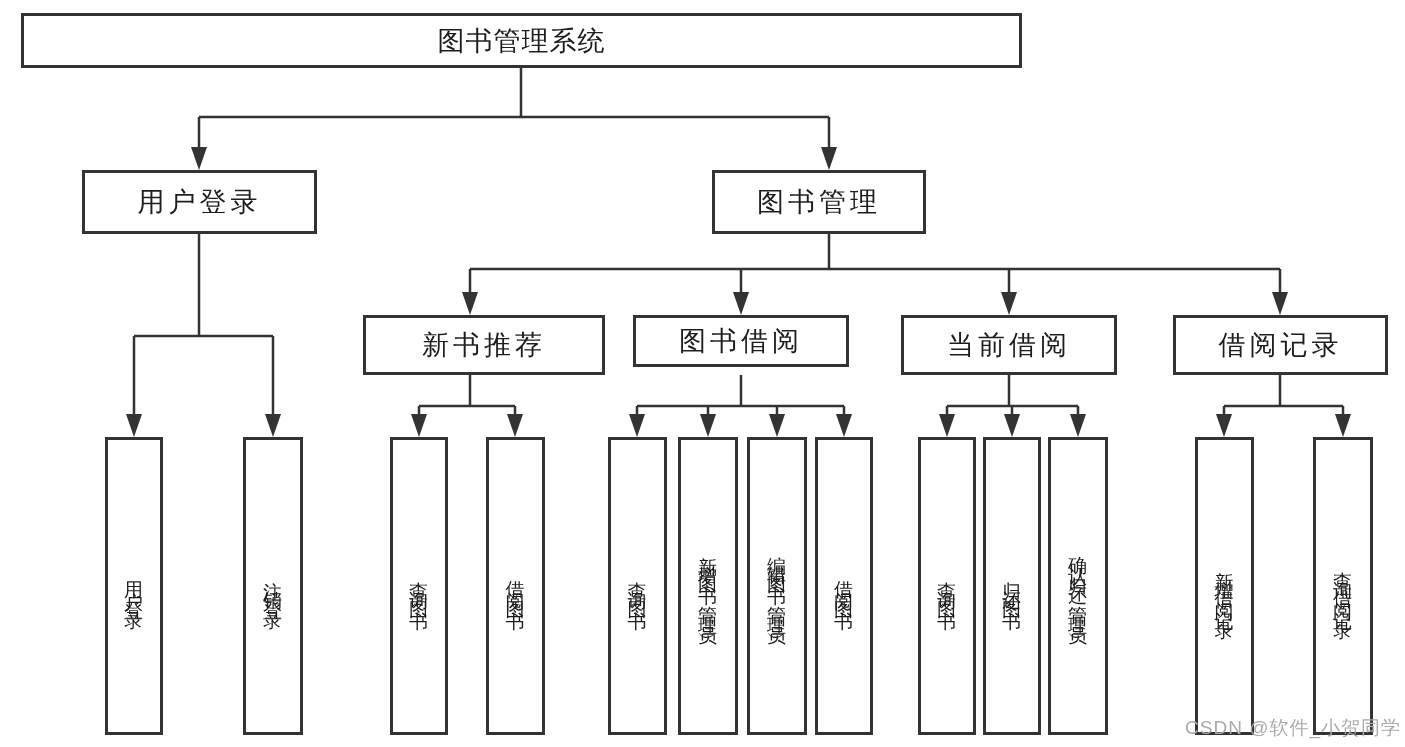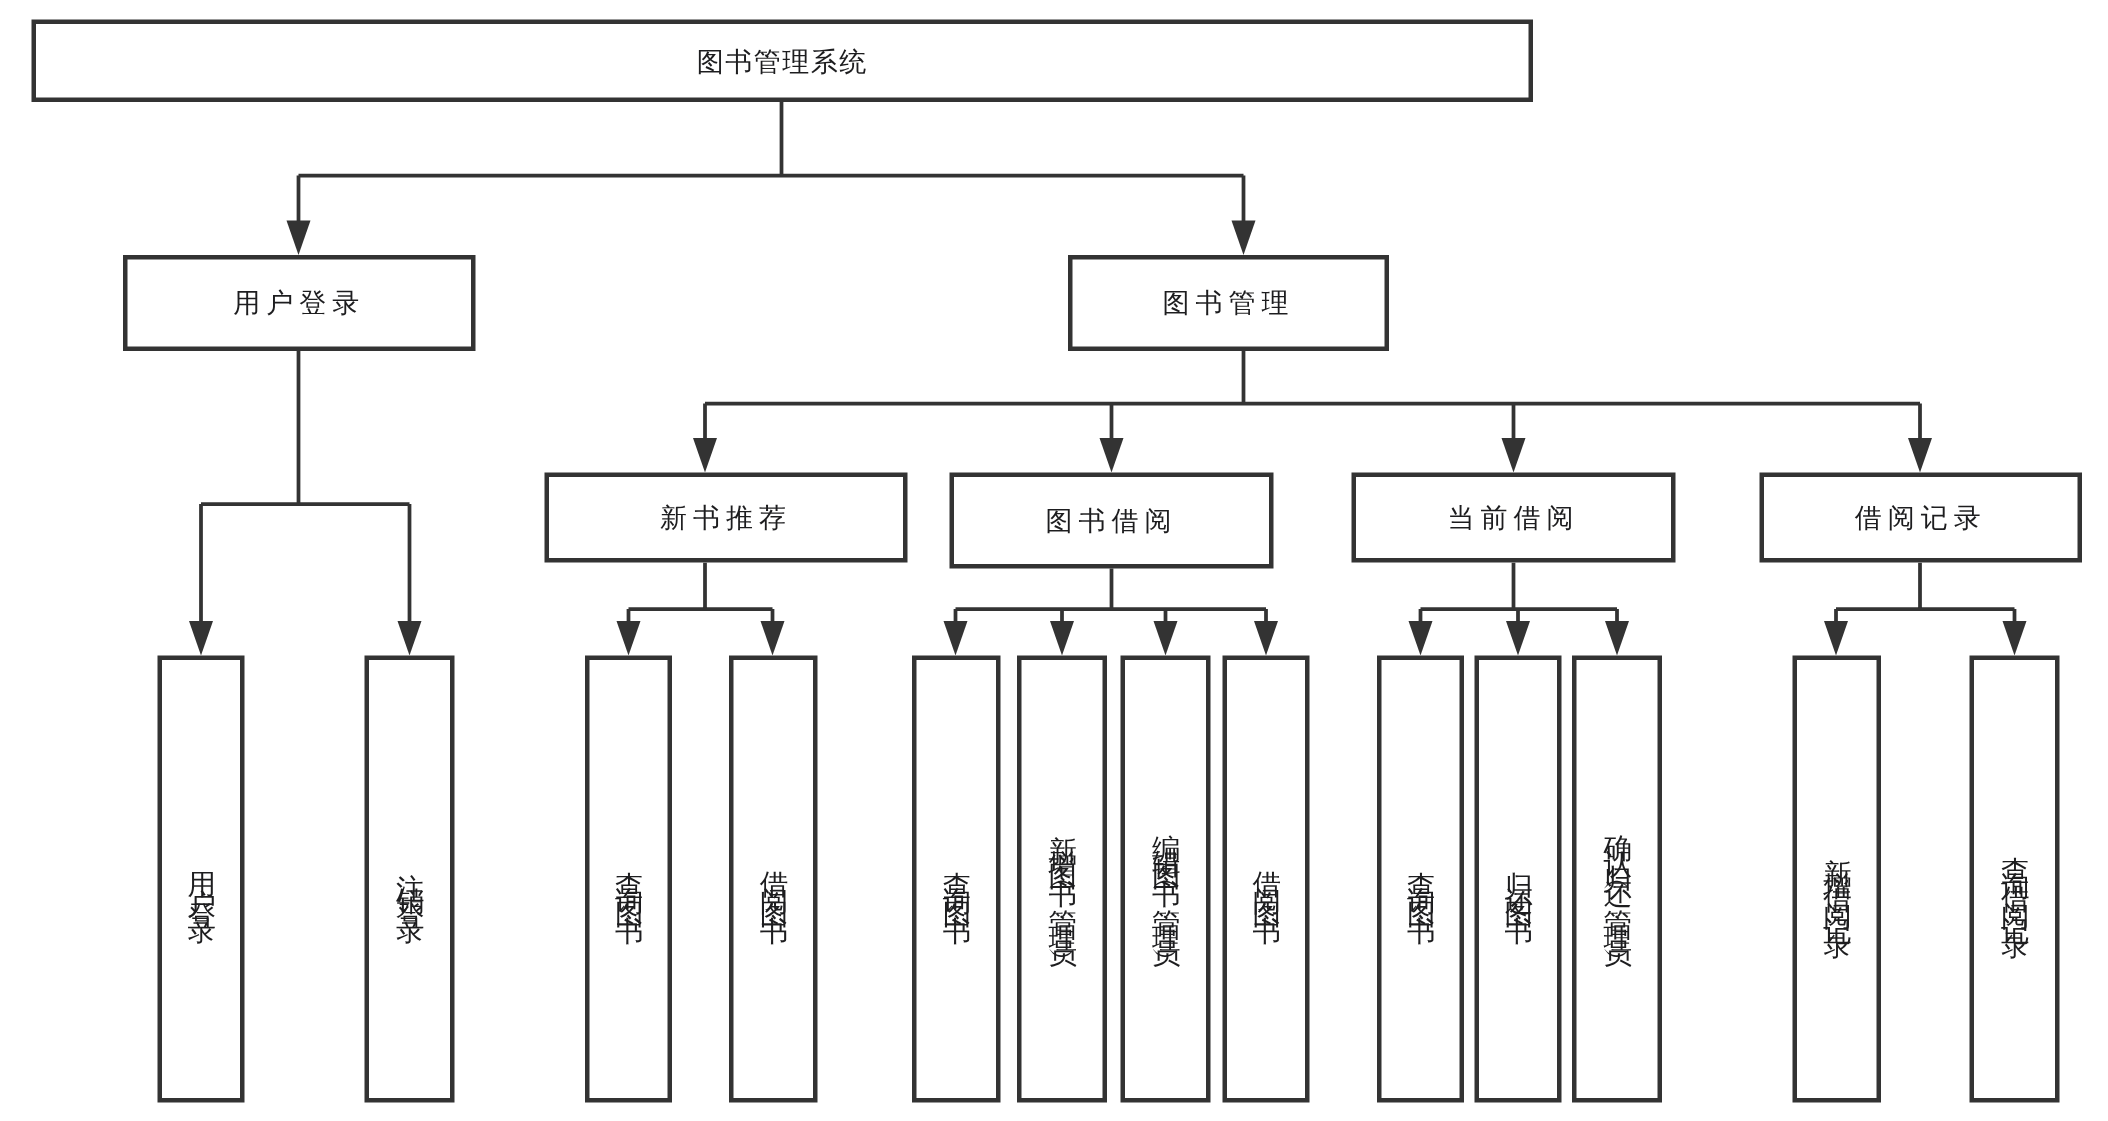--- a/index.html
+++ b/index.html
@@ -24,21 +24,21 @@
   .node {
     position: absolute;
     box-sizing: border-box;
     border: 3px solid var(--line);
     background: var(--bg);
     display: flex;
     align-items: center;
     justify-content: center;
     z-index: 2;
   }
-  .node.h span { font-size: 18px; letter-spacing: 4px; white-space: nowrap; }
+  .node.h span { font-size: 27px; letter-spacing: 4px; white-space: nowrap; }
   .node.h.root span { letter-spacing: 1px; }
   .node.v span {
     writing-mode: vertical-rl;
     text-orientation: mixed;
     font-size: 19px;
     letter-spacing: 10px;
     line-height: 1;
     white-space: nowrap;
   }
   .watermark {
@@ -99,21 +99,21 @@
   <div class="node h" style="left:82px;top:170px;width:235px;height:64px">
     <span>用户登录</span>
   </div>
   <div class="node h" style="left:712px;top:170px;width:214px;height:64px">
     <span>图书管理</span>
   </div>
 
   <div class="node h" style="left:363px;top:315px;width:242px;height:60px">
     <span>新书推荐</span>
   </div>
-  <div class="node h" style="left:633px;top:315px;width:216px;height:64px">
+  <div class="node h" style="left:633px;top:315px;width:216px;height:52px">
     <span>图书借阅</span>
   </div>
   <div class="node h" style="left:1173px;top:315px;width:215px;height:60px">
     <span>借阅记录</span>
   </div>
   <div class="node h" style="left:901px;top:315px;width:216px;height:60px">
     <span>当前借阅</span>
   </div>
 
   <div class="node v" style="left:105px;top:437px;width:58px;height:298px">
@@ -153,13 +153,14 @@
     <span>确认归还（管理员）</span>
   </div>
 
   <div class="node v" style="left:1195px;top:437px;width:59px;height:298px">
     <span>新增借阅记录</span>
   </div>
   <div class="node v" style="left:1313px;top:437px;width:60px;height:298px">
     <span>查询借阅记录</span>
   </div>
 
+  <div class="watermark">CSDN @软件_小贺同学</div>
 </div>
 
 </body></html>

